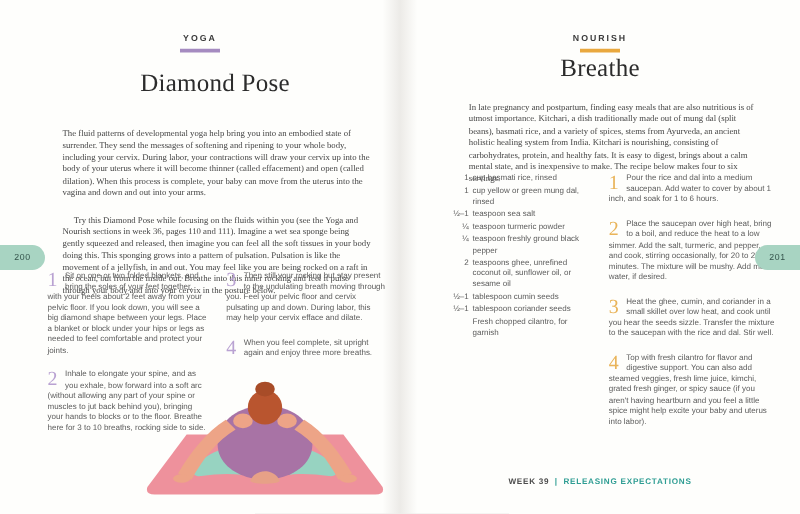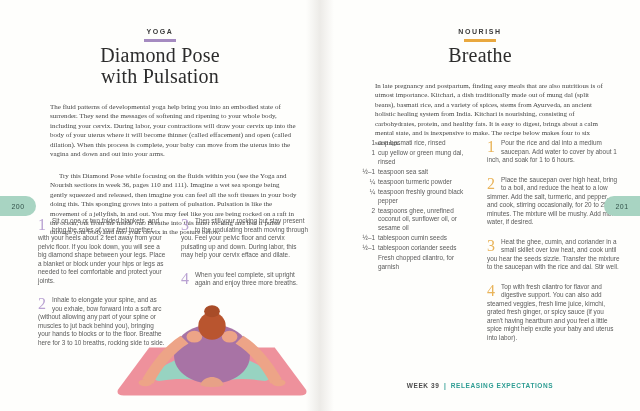--- a/index.html
+++ b/index.html
@@ -50,23 +50,22 @@
   .illustration{position:absolute;left:114px;top:296px;width:196px;height:104px;}
 </style>
 </head>
 <body>
 
 <div class="spread">
 
   <div class="page page-left">
     <div class="section-label">YOGA</div>
     <div class="section-underline ul-purple"></div>
-    <h1 class="page-title" style="margin:0;">
+    <h1 class="page-title" style="margin:12px;">
       <span>Diamond Pose</span><br>
-      <span>with Pulsation</span>
     </h1>
     <div class="body-copy" style="left:38px;top:91px;width:271px;">
       <p>The fluid patterns of developmental yoga help bring you into an embodied state of surrender. They send the messages of softening and ripening to your whole body, including your cervix. During labor, your contractions will draw your cervix up into the body of your uterus where it will become thinner (called effacement) and open (called dilation). When this process is complete, your baby can move from the uterus into the vagina and down and out into your arms.</p>
       <p class="indent">Try this Diamond Pose while focusing on the fluids within you (see the Yoga and Nourish sections in week 36, pages 110 and 111). Imagine a wet sea sponge being gently squeezed and released, then imagine you can feel all the soft tissues in your body doing this. This sponging grows into a pattern of pulsation. Pulsation is like the movement of a jellyfish, in and out. You may feel like you are being rocked on a raft in the ocean, but from the inside out. Breathe into this inner rocking and feel it pulse through your body and into your cervix in the posture below.</p>
     </div>
 
     <div class="steps-cols" style="left:38px;top:217px;width:272px;gap:14px;">
       <div class="steps-col" style="width:129px;">
         <div class="step">
           <span class="step-num num-purple">1</span>

